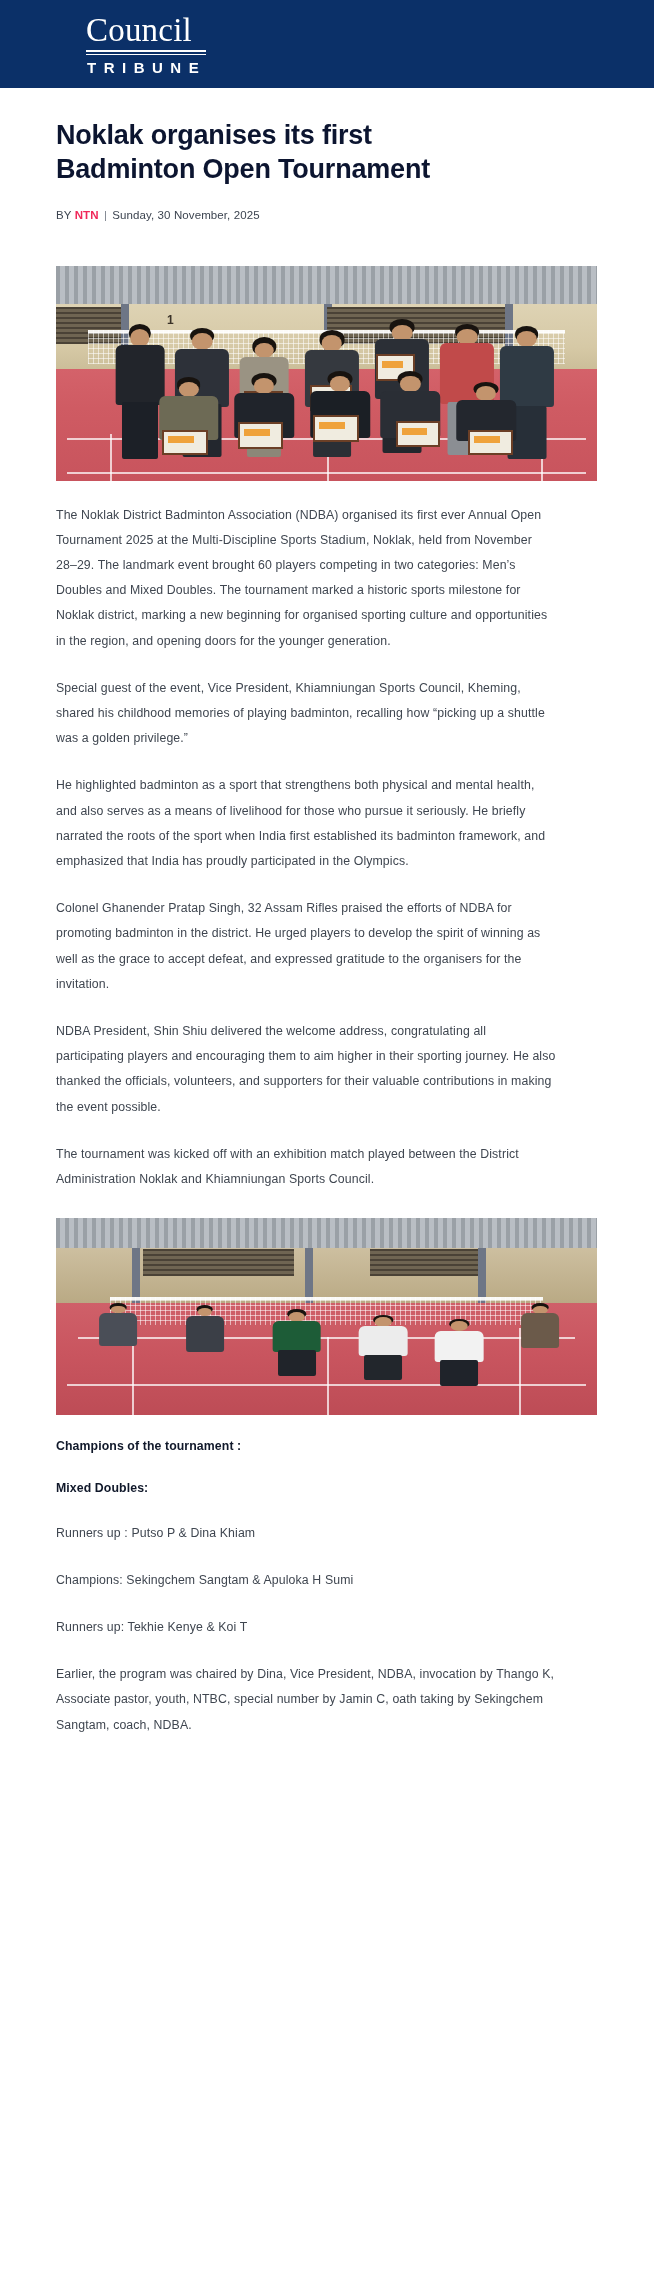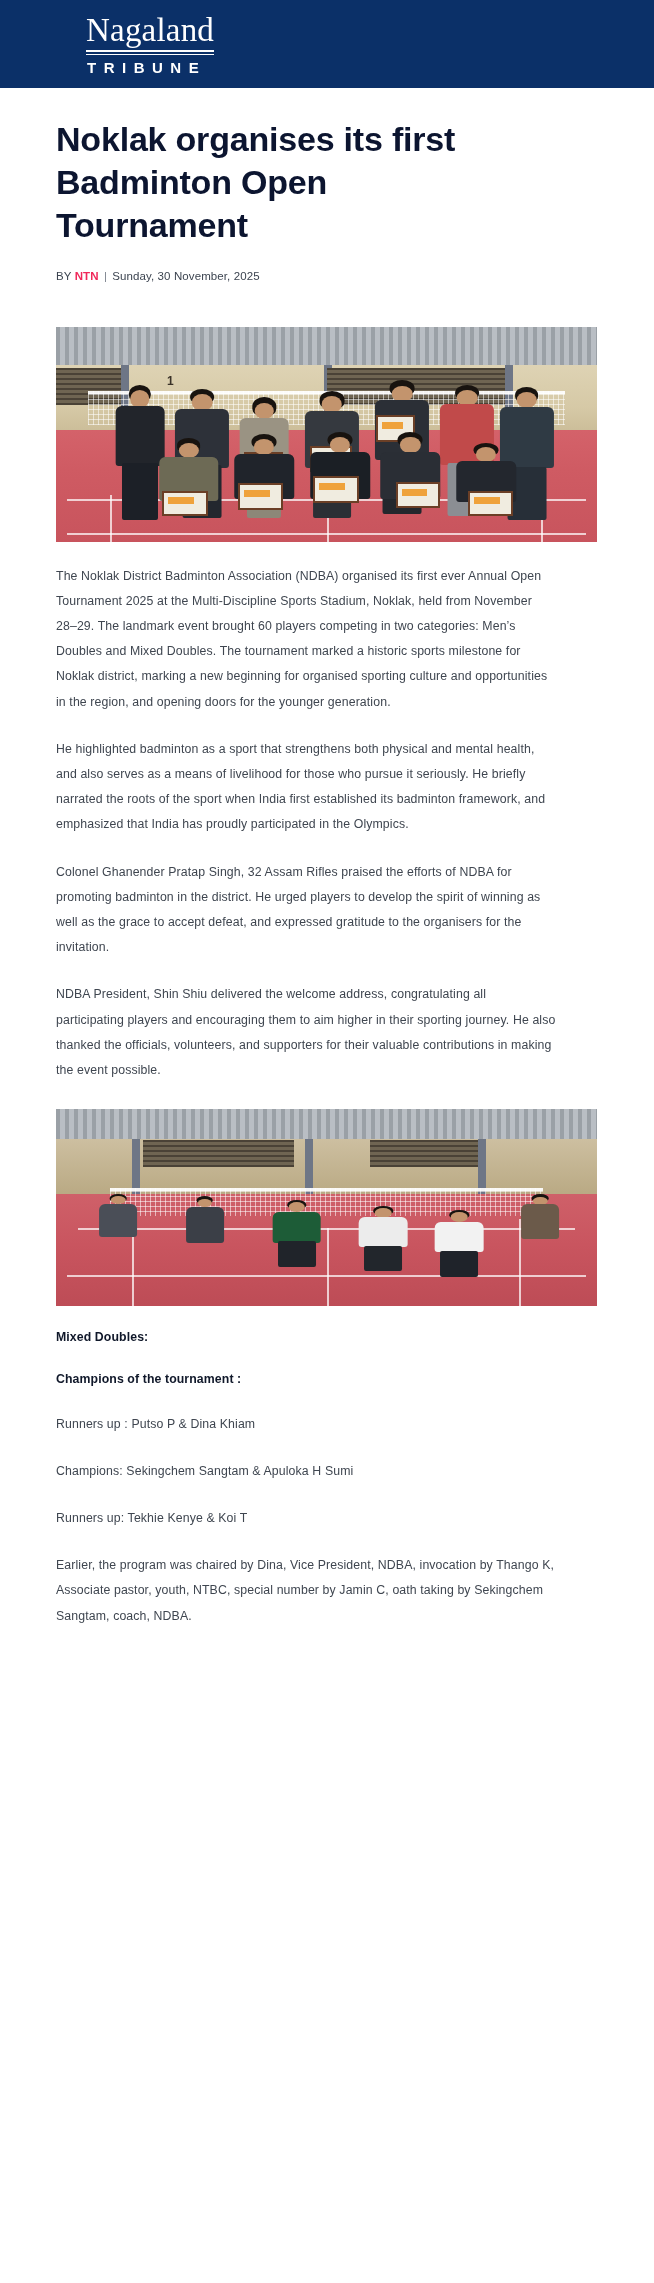--- a/index.html
+++ b/index.html
@@ -51,21 +51,21 @@
     padding-left: 1px;
   }
 
   
   .article {
     padding: 0 56px 0 56px;
   }
   .headline {
     margin: 30px 0 0 0;
     font-family: "Liberation Sans", sans-serif;
-    font-size: 34px;
+    font-size: 27px;
     font-weight: 700;
     line-height: 1.27;
     color: #0c1530;
     letter-spacing: -0.2px;
     max-width: 400px;
   }
   .byline {
     margin: 22px 0 0 0;
     font-size: 11.5px;
     color: #3c4450;
@@ -185,21 +185,21 @@
   }
   .results p { margin: 0 0 22px 0; }
 
   .post-fig { margin-top: 22px; }
 </style>
 </head>
 <body>
 
 <header class="masthead">
   <div class="logo-block">
-    <div class="logo-word">Nagaland</div>
+    <div class="logo-word">Council</div>
     <div class="logo-rule"></div>
     <div class="logo-rule thin"></div>
     <div class="logo-sub">TRIBUNE</div>
   </div>
 </header>
 
 <main class="article">
 
   <h1 class="headline">Noklak organises its first Badminton Open Tournament</h1>
 
@@ -304,23 +304,25 @@
         <div class="hair" style="top:0;width:42%;height:16%"></div>
         <div class="head" style="top:5%;width:34%;height:17%"></div>
         <div class="body" style="top:21%;width:100%;height:48%;background:#23272e"></div>
         <div class="cert" style="left:20%;top:56%;width:76%;height:29%"></div>
       </div>
     </div>
   </figure>
 
   <section class="body-copy post-fig">
     <p>The Noklak District Badminton Association (NDBA) organised its first ever Annual Open Tournament 2025 at the Multi-Discipline Sports Stadium, Noklak, held from November 28–29. The landmark event brought 60 players competing in two categories: Men’s Doubles and Mixed Doubles. The tournament marked a historic sports milestone for Noklak district, marking a new beginning for organised sporting culture and opportunities in the region, and opening doors for the younger generation.</p>
+    <p>Special guest of the event,  Vice President, Khiamniungan Sports Council, Kheming,  shared his childhood memories of playing badminton, recalling how “picking up a shuttle was a golden privilege.”</p>
     <p>He highlighted badminton as a sport that strengthens both physical and mental health, and also serves as a means of livelihood for those who pursue it seriously. He briefly narrated the roots of the sport when India first established its badminton framework, and emphasized that India has proudly participated in the Olympics.</p>
     <p>Colonel Ghanender Pratap Singh, 32 Assam Rifles praised the efforts of NDBA for promoting badminton in the district. He urged players to develop the spirit of winning as well as the grace to accept defeat, and expressed gratitude to the organisers for the invitation.</p>
     <p>NDBA President, Shin Shiu delivered the welcome address, congratulating all participating players and encouraging them to aim higher in their sporting journey. He also thanked the officials, volunteers, and supporters for their valuable contributions in making the event possible.</p>
+    <p>The tournament was kicked off with an exhibition match played between the District Administration Noklak and Khiamniungan Sports Council.</p>
   </section>
 
   <figure class="figure second">
     <div class="photo">
       <div class="hall-roof" style="height:18%"></div>
       <div class="hall-wall" style="top:15%;height:30%;background:linear-gradient(180deg,#cdbfa0,#b8a882)">
         <div class="pillar" style="left:14%"></div>
         <div class="pillar" style="left:46%"></div>
         <div class="pillar" style="left:78%"></div>
         <div class="vent" style="left:16%;width:28%;top:2%;height:46%"></div>
@@ -365,21 +367,21 @@
       </div>
       <div class="person" style="left:86%;top:43%;width:7%;height:23%">
         <div class="hair" style="top:0;width:44%;height:18%"></div>
         <div class="head" style="top:6%;width:38%;height:18%"></div>
         <div class="body" style="top:23%;width:100%;height:77%;background:#6b5a4a"></div>
       </div>
     </div>
   </figure>
 
   <section class="body-copy results post-fig">
+    <div class="sec-head">Champions of the tournament :</div>
     <div class="sec-head">Mixed Doubles:</div>
-    <div class="sec-head">Champions of the tournament :</div>
     <p>Runners up : Putso P &amp; Dina Khiam</p>
     <p>Champions: Sekingchem Sangtam &amp; Apuloka H Sumi</p>
     <p>Runners up: Tekhie Kenye &amp; Koi T</p>
     <p>Earlier, the program was chaired by Dina, Vice President, NDBA, invocation by Thango K, Associate pastor, youth, NTBC, special number by Jamin C, oath taking by Sekingchem Sangtam, coach, NDBA.</p>
   </section>
 
 </main>
 
 </body></html>

